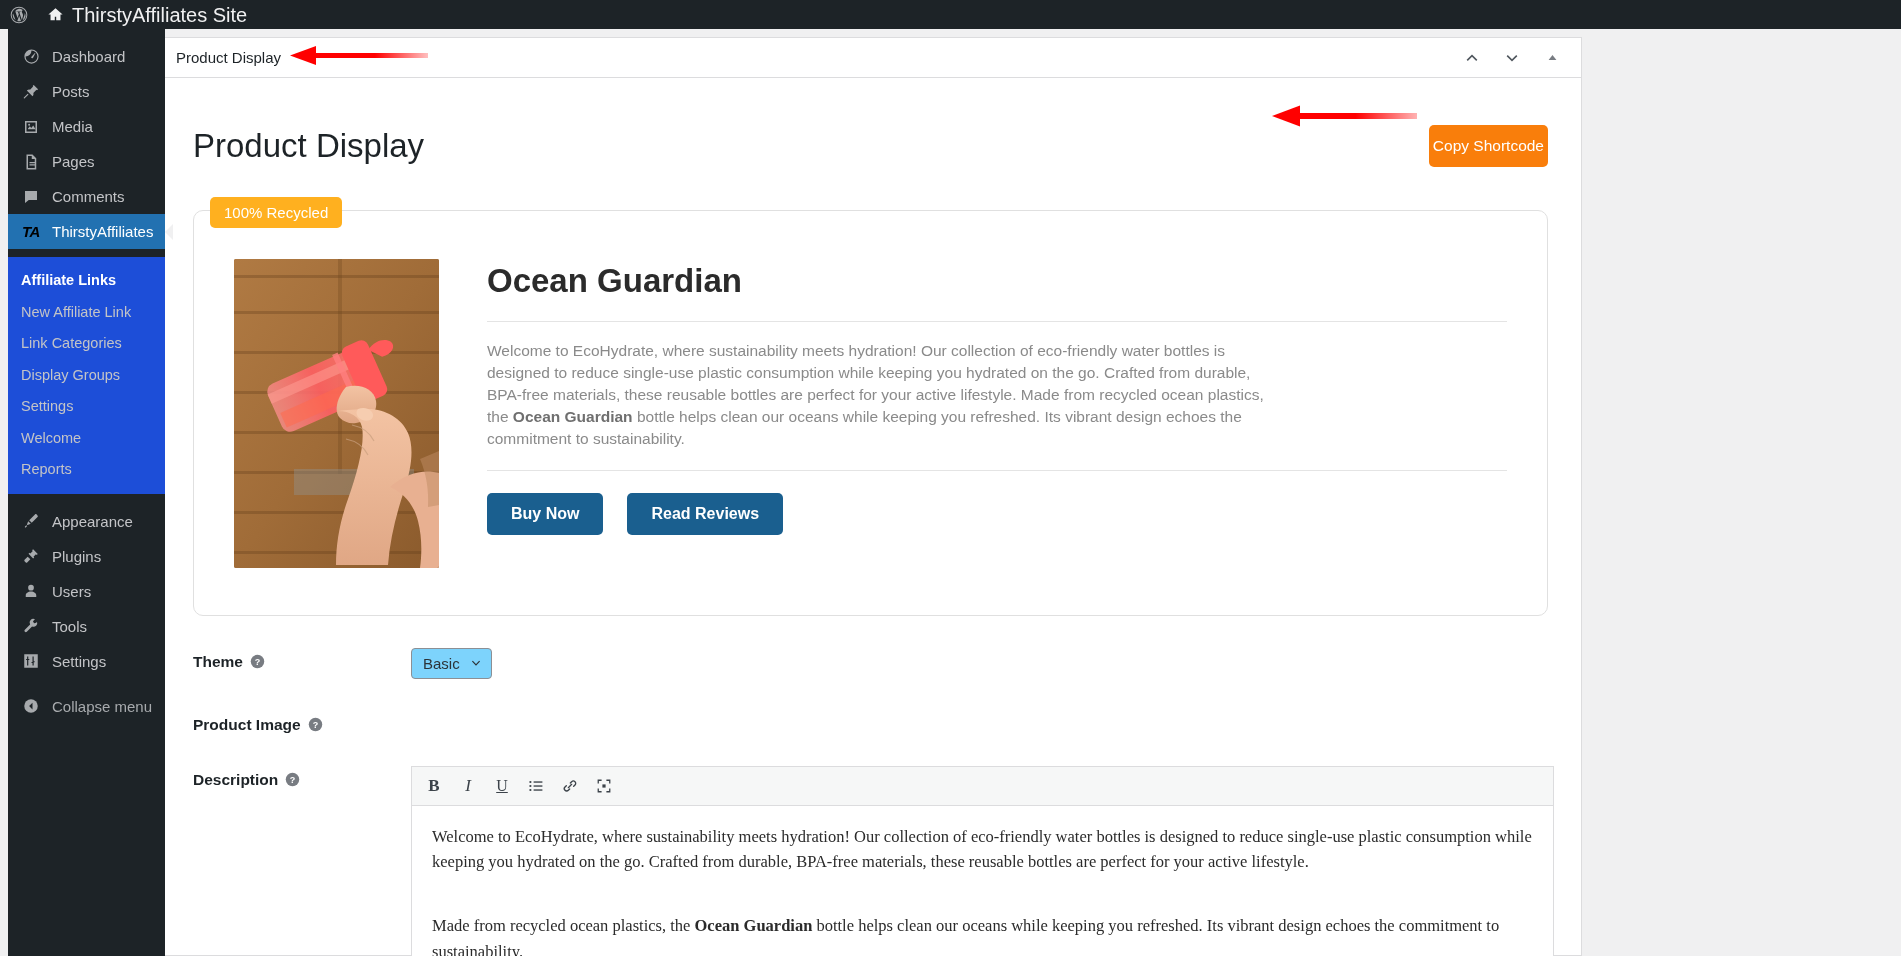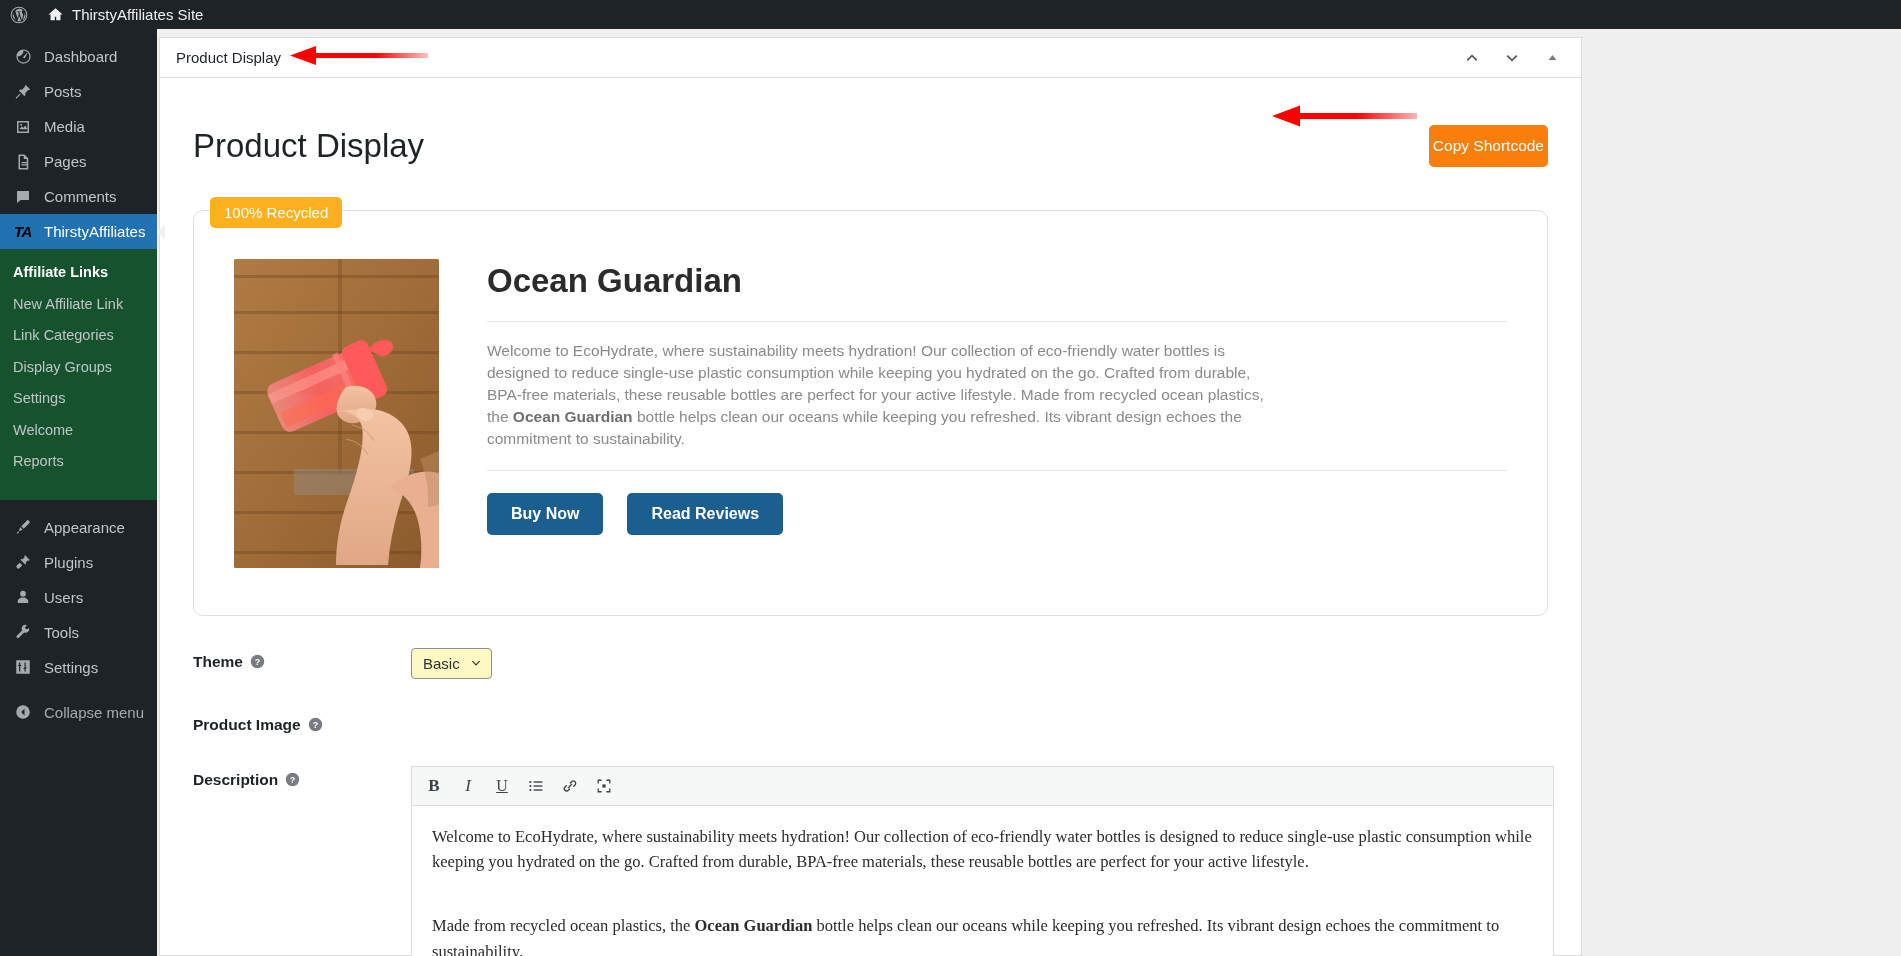--- a/index.html
+++ b/index.html
@@ -14,40 +14,40 @@
 
   
   .adminbar {
     position: absolute; top: 0; left: 0; width: 1901px; height: 29px;
     background: #1d2327; color: #f0f0f1;
     display: flex; align-items: center; gap: 0;
     font-size: 15px; z-index: 40;
   }
   .ab-item { display: flex; align-items: center; height: 29px; padding: 0 9px; gap: 8px; color: #f0f0f1; }
   .ab-item svg { display: block; }
-  .ab-label { font-size: 15px; line-height: 1; }
+  .ab-label { font-size: 20px; line-height: 1; }
 
   
   .sidebar {
-    position: absolute; top: 29px; left: 0; width: 157px; height: 927px;
+    position: absolute; top: 29px; left: 8px; width: 157px; height: 927px;
     background: #1d2327; color: #c3c4c7; z-index: 30;
   }
   .menu-item {
     display: flex; align-items: center; height: 35px; padding: 0 0 0 13px;
     gap: 11px; font-size: 15px; color: #c3c4c7; position: relative;
   }
   .menu-item .mi-icon { width: 20px; height: 20px; display: flex; align-items: center; justify-content: center; color: #a7aaad; flex: 0 0 20px; }
   .menu-item.current { background: #2271b1; color: #fff; }
   .menu-item.current .mi-icon { color: #000000; }
   .menu-item.current::after {
     content: ""; position: absolute; right: -8px; top: 50%; transform: translateY(-50%);
     border: 8px solid transparent; border-right-color: #f0f0f1; border-left: 0;
   }
   .ta-logo { font-weight: bold; font-style: italic; font-size: 15px; letter-spacing: -0.5px; }
-  .submenu { background: #14532d; padding: 8px 0 22px 0; }
+  .submenu { background: #1d4ed8; padding: 8px 0 8px 0; margin-top: 8px; }
   .submenu-item { display: block; padding: 6px 0 6px 13px; font-size: 14.5px; color: #c3c4c7; line-height: 1.35; }
   .submenu-item.active { color: #fff; font-weight: bold; }
   .menu-sep { height: 10px; }
   .collapse { color: #a7aaad; }
 
   
   .content { position: absolute; top: 29px; left: 157px; width: 1648px; height: 927px; background: #f0f0f1; }
 
   .panel {
     position: absolute; left: 2px; top: 8px; width: 1423px; height: 919px;
@@ -106,21 +106,21 @@
   .form-row { display: flex; align-items: flex-start; margin-bottom: 32px; }
   .form-label {
     width: 218px; flex: 0 0 218px; font-size: 15.5px; font-weight: bold; color: #1d2327;
     display: flex; align-items: center; gap: 7px; padding-top: 5px;
   }
   .help-icon { width: 15px; height: 15px; display: inline-flex; }
   .field { flex: 1 1 auto; }
 
   .select-box {
     display: inline-flex; align-items: center; gap: 10px;
-    border: 1px solid #8c8f94; border-radius: 4px; background: #fef9c3;
+    border: 1px solid #8c8f94; border-radius: 4px; background: #7dd3fc;
     height: 31px; padding: 0 9px 0 11px; font-size: 15px; color: #2c3338; cursor: pointer;
   }
   .btn-secondary {
     display: inline-flex; align-items: center; justify-content: center;
     border: 1px solid #2271b1; border-radius: 4px; background: #f6f7f7;
     color: #2271b1; height: 33px; padding: 0 13px; font-size: 14.5px; cursor: pointer;
     font-family: "Liberation Sans", sans-serif;
   }
 
   

